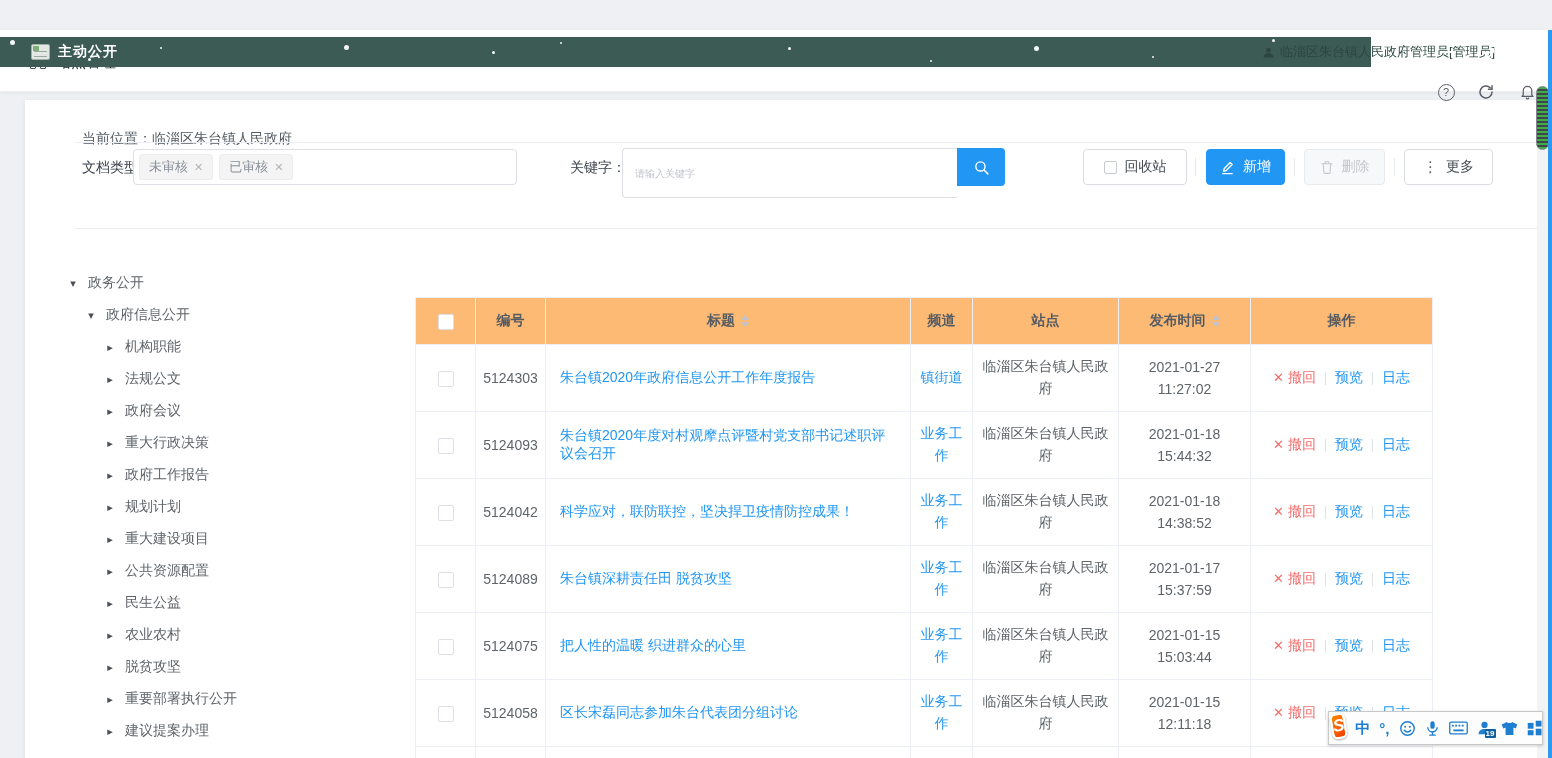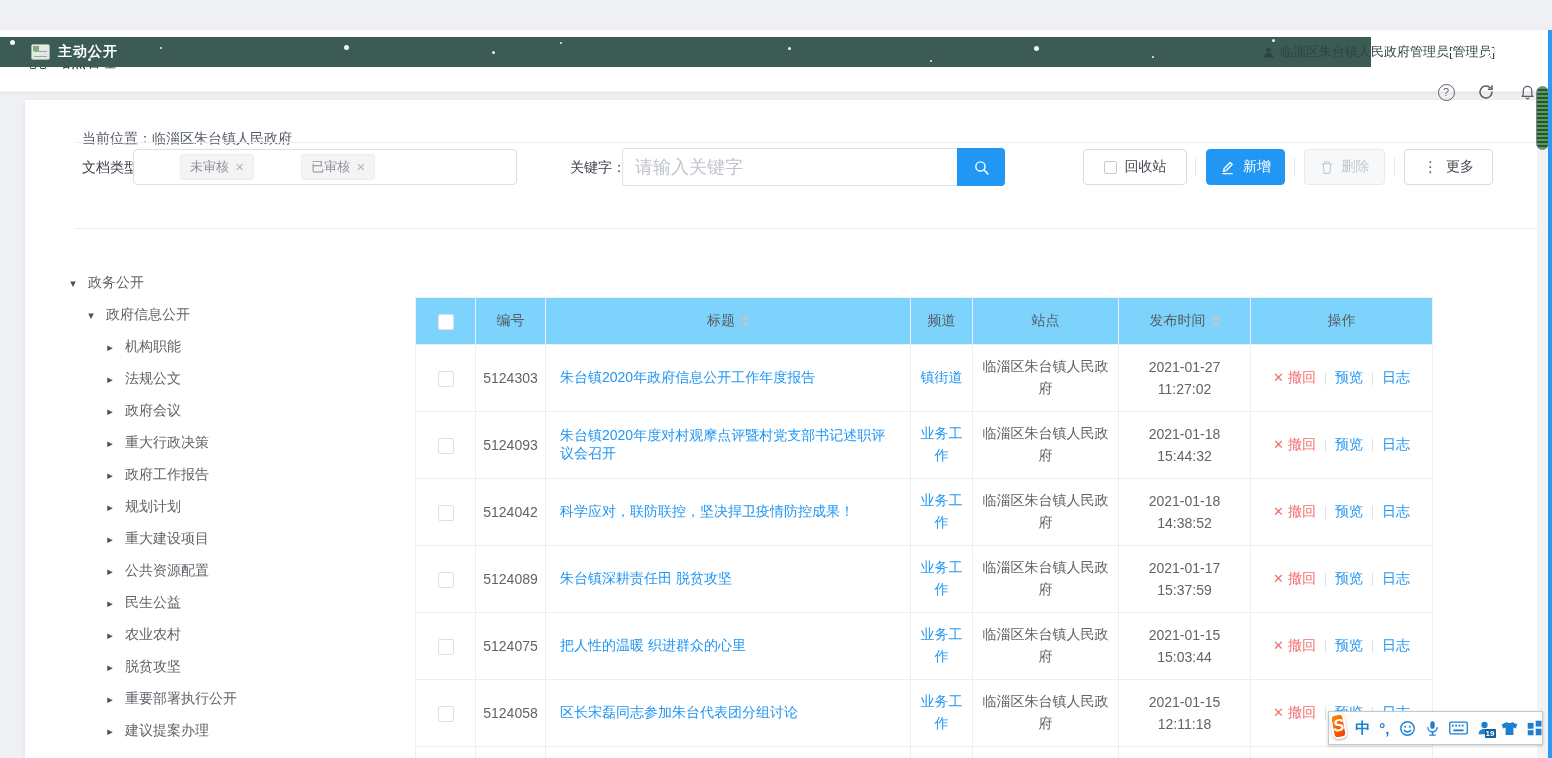--- a/index.html
+++ b/index.html
@@ -35,24 +35,24 @@
   .card { position:absolute; left:25px; top:8px; right:14px; bottom:0; background:#fff; box-shadow:0 1px 4px rgba(0,0,0,.08); overflow:hidden; }
   .breadcrumb { position:absolute; left:57px; top:30px; font-size:14px; color:#555b63; }
   .hr1 { position:absolute; left:50px; right:0; top:42px; border-top:1px solid #ebeef5; }
   .hr2 { position:absolute; left:50px; right:0; top:128px; border-top:1px solid #ebeef5; }
 
   
   .flabel { position:absolute; font-size:14px; color:#3c414a; }
   .lbl-doctype { left:57px; top:59px; }
   .lbl-kw { left:545px; top:59px; }
   .tagbox { position:absolute; left:108px; top:49px; width:384px; height:36px; border:1px solid #dcdfe6; border-radius:4px; display:flex; align-items:center; padding:0 5px; gap:6px; background:#fff; }
-  .tag { display:inline-flex; align-items:center; gap:6px; height:26px; padding:8px 9px; background:#f4f4f5; border:1px solid #ededf0; border-radius:3px; color:#8a8f99; font-size:13px;margin-left:41px; }
+  .tag { display:inline-flex; align-items:center; gap:6px; height:26px; padding:8px 9px; background:#f4f4f5; border:1px solid #ededf0; border-radius:3px; color:#8a8f99; font-size:13px; }
   .tag .tx { color:#b0b3b8; font-size:11px; cursor:pointer; }
   .kw-wrap { position:absolute; left:597px; top:48px; width:383px; height:38px; display:flex; }
-  .kw-input { flex:1; height:38px; border:1px solid #dcdfe6; border-right:none; border-radius:4px 0 0 4px; padding:0 12px; font-size:18px; color:#333; outline:none; font-family:inherit; }
+  .kw-input { flex:1; height:50px; border:1px solid #dcdfe6; border-right:none; border-radius:4px 0 0 4px; padding:0 12px; font-size:10px; color:#333; outline:none; font-family:inherit; }
   .kw-input::placeholder { color:#c0c4cc; }
   .kw-btn { width:48px; height:38px; background:#2196f3; border:none; border-radius:0 4px 4px 0; display:flex; align-items:center; justify-content:center; cursor:pointer; }
 
   .btn { position:absolute; top:49px; height:36px; border-radius:4px; display:flex; align-items:center; justify-content:center; gap:8px; font-size:14px; cursor:pointer; background:#fff; border:1px solid #d9dce1; color:#454b52; }
   .btn-recycle { left:1058px; width:104px; }
   .btn-add { left:1181px; width:79px; background:#2196f3; border-color:#2196f3; color:#fff; }
   .btn-del { left:1279px; width:81px; background:#f7f8fa; border-color:#e7eaee; color:#c3c7cc; cursor:not-allowed; }
   .btn-more { left:1379px; width:89px; }
   .vsep { position:absolute; top:58px; width:1px; height:18px; background:#e6e8eb; }
   .vs1{left:1170px} .vs2{left:1269px} .vs3{left:1369px}
@@ -64,21 +64,21 @@
   .tree-row { height:32px; line-height:32px; font-size:14px; color:#5f6469; white-space:nowrap; cursor:pointer; }
   .tree-row .arrow { display:inline-block; width:14px; color:#4a4f57; font-size:11px; margin-right:8px; text-align:center; }
   .tree-row.l0 { padding-left:41px; }
   .tree-row.l1 { padding-left:59px; }
   .tree-row.l2 { padding-left:78px; }
 
   
   .tablewrap { position:absolute; left:390px; top:197px; width:1017px; }
   table { border-collapse:collapse; table-layout:fixed; width:1017px; font-size:14px; }
   th, td { border:1px solid #ebeef5; text-align:center; vertical-align:middle; overflow:hidden; }
-  thead th { height:47px; background:#7dd3fc; color:#555b63; font-weight:normal; }
+  thead th { height:47px; background:#fdba74; color:#555b63; font-weight:bold; }
   tbody td { height:67px; color:#5f6469; }
   td.c-title { text-align:left; padding:0 14px; }
   td.c-chan, td.c-site { padding:0 4px; line-height:1.55; }
   a.tlink, a.clink { color:#2196f3; text-decoration:none; cursor:pointer;text-align:center; }
   .time-line { line-height:1.6; color:#5f6469; }
   .sortwrap { display:inline-flex; flex-direction:column; vertical-align:middle; margin-left:6px; gap:2px; cursor:pointer; }
   .sortwrap i { width:0; height:0; border-left:4px solid transparent; border-right:4px solid transparent; display:block; }
   .sortwrap .up { border-bottom:5px solid #c0c4cc; }
   .sortwrap .dn { border-top:5px solid #c0c4cc; }
   .chk16 { width:16px; height:16px; border:1px solid #dcdfe6; border-radius:2px; background:#fff; display:inline-block; vertical-align:middle; cursor:pointer; }

